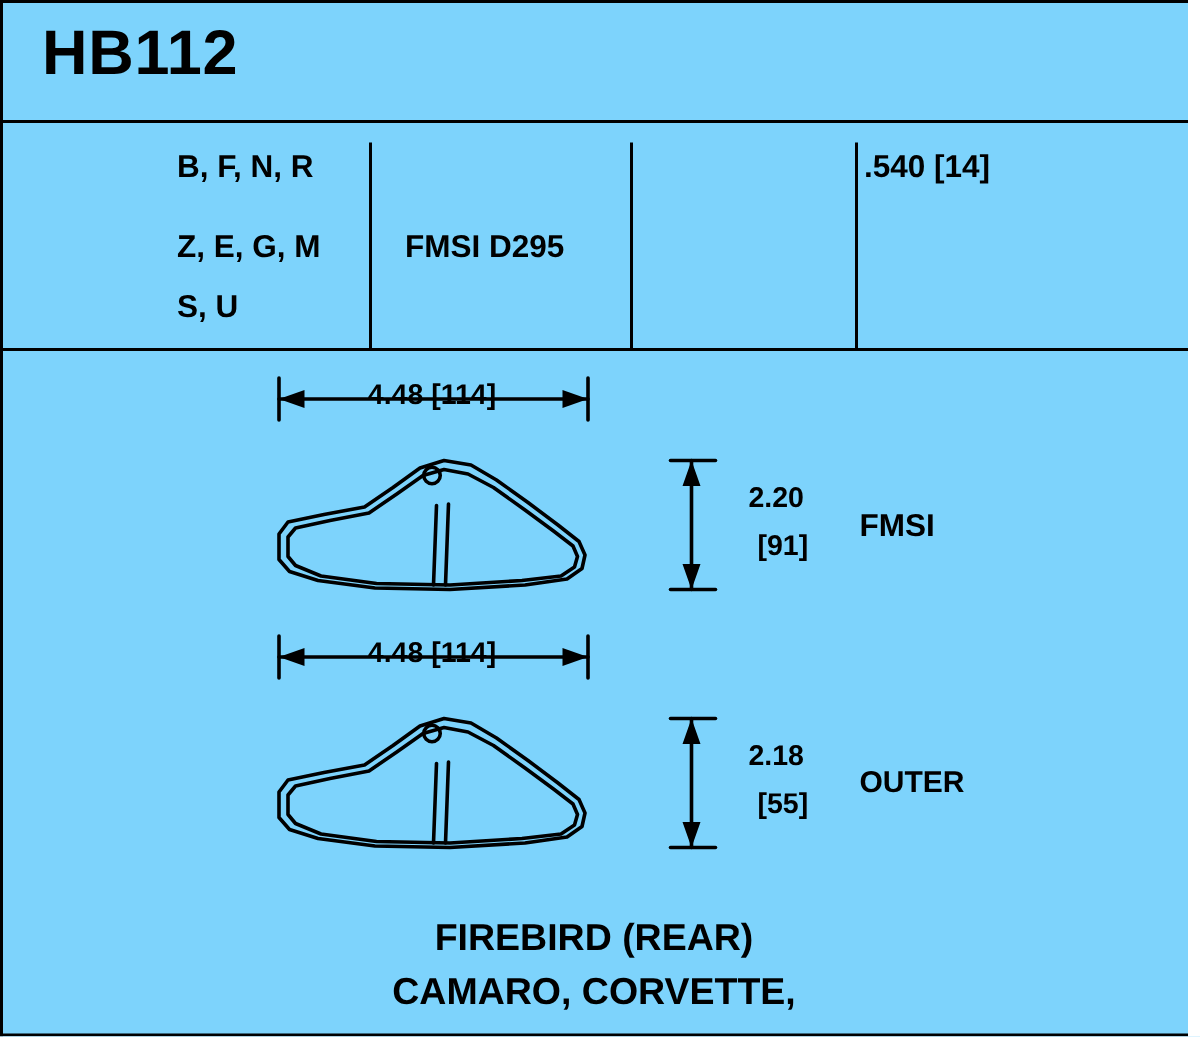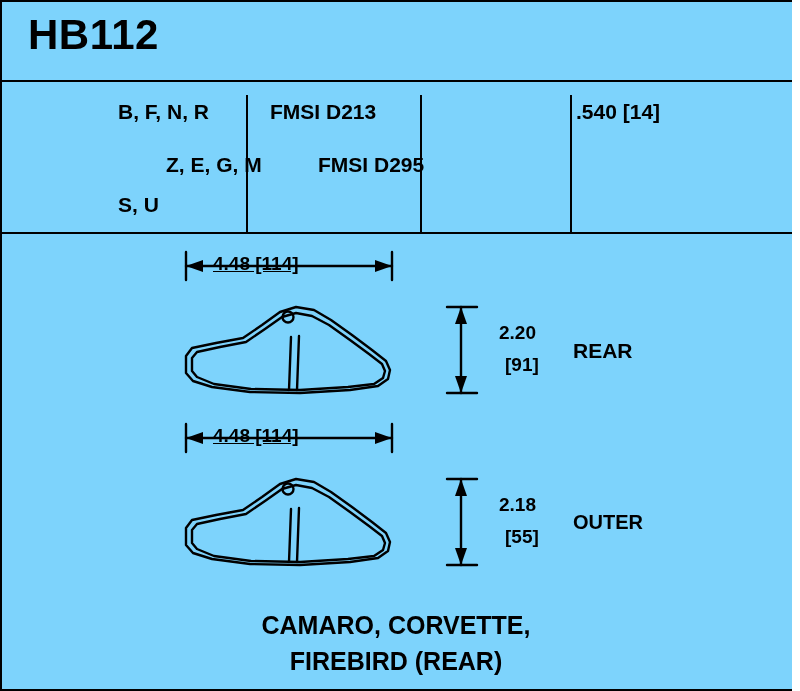--- a/index.html
+++ b/index.html
@@ -43,31 +43,30 @@
   .cell {
     position: absolute;
     font-size: 21px;
     font-weight: bold;
     white-space: nowrap;
   }
   .compound-col { left: 118px; }
   .fmsi-col { left: 270px; }
   .thickness-col { left: 576px; }
   .row1 { top: 100px; }
-  .row2 { top: 153px; margin-left: 48px; }
+  .row2 { top: 153px; }
   .row3 { top: 193px; }
 
   
   .dimlabel {
     position: absolute;
     font-size: 19px;
     font-weight: bold;
     white-space: nowrap;
-    text-align: left;
-    text-decoration: underline;
+    text-align: center;
   }
   .sidelabel {
     position: absolute;
     font-size: 19px;
     font-weight: bold;
     white-space: nowrap;
   }
   
   #application {
     position: absolute;
@@ -106,21 +105,20 @@
   <div class="vline" style="left:246px; top:95px; height:137px;"></div>
   <div class="vline" style="left:420px; top:95px; height:137px;"></div>
   <div class="vline" style="left:570px; top:95px; height:137px;"></div>
 
   <div id="part-number">HB112</div>
 
   <div class="cell compound-col row1">B, F, N, R</div>
   <div class="cell compound-col row2">Z, E, G, M</div>
   <div class="cell compound-col row3">S, U</div>
 
-  <div class="cell fmsi-col row1">FMSI D213</div>
   <div class="cell fmsi-col row2">FMSI D295</div>
 
   <div class="cell thickness-col row1">.540 [14]</div>
 
   <svg class="svg-layer" viewBox="0 0 800 691">
     <g stroke="#000000" stroke-width="2.4" fill="none" stroke-linejoin="round" stroke-linecap="round">
 
       <g>
         <path d="M 193 381
                  L 186 373
@@ -255,25 +253,25 @@
         <line x1="447" y1="479" x2="477" y2="479"></line>
         <line x1="447" y1="565" x2="477" y2="565"></line>
       </g>
 
     </g>
   </svg>
 
   <div class="dimlabel" style="left:213px; top:253px; width:150px;">4.48 [114]</div>
   <div class="sidelabel" style="left:499px; top:322px;">2.20</div>
   <div class="sidelabel" style="left:505px; top:354px;">[91]</div>
-  <div class="sidelabel" style="left:573px; top:339px; font-size:21px;">REAR</div>
+  <div class="sidelabel" style="left:573px; top:339px; font-size:21px;">FMSI</div>
 
   <div class="dimlabel" style="left:213px; top:425px; width:150px;">4.48 [114]</div>
   <div class="sidelabel" style="left:499px; top:494px;">2.18</div>
   <div class="sidelabel" style="left:505px; top:526px;">[55]</div>
   <div class="sidelabel" style="left:573px; top:511px; font-size:20px;">OUTER</div>
 
   <div id="application">
+    <div>FIREBIRD (REAR)</div>
     <div>CAMARO, CORVETTE,</div>
-    <div>FIREBIRD (REAR)</div>
   </div>
 
 </div>
 
 </body></html>

